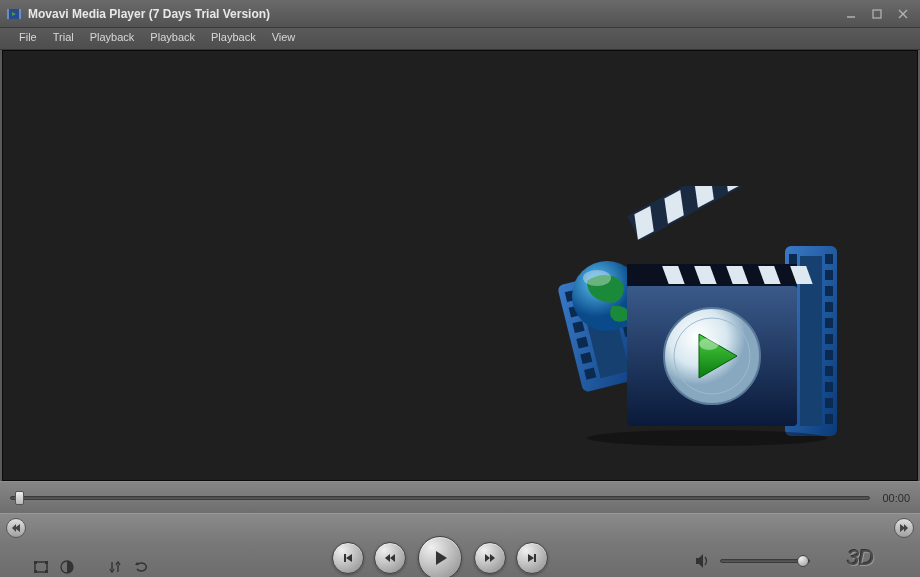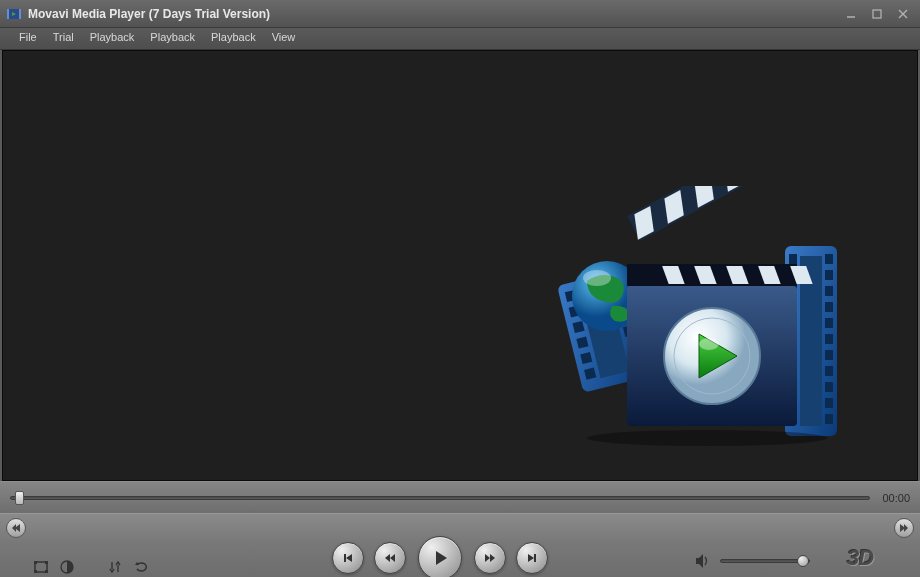--- a/index.html
+++ b/index.html
@@ -149,21 +149,21 @@
   width: 12px; height: 12px;
   background: radial-gradient(circle at 30% 25%, #f0f0f0, #999);
   border: 1px solid #444;
   border-radius: 50%;
 }
 .btn-3d {
   position: absolute;
   right: 30px; top: 30px;
   width: 60px; height: 28px;
   display: flex; align-items: center; justify-content: center;
-  font-size: 22px; font-weight: bold; font-style: italic;
+  font-size: 22px; font-weight: normal; font-style: italic;
   color: #4a4a4a;
   text-shadow: 1px 1px 0 #999, -1px -1px 0 #333;
   cursor: pointer;
   letter-spacing: -1px;
 }
 </style>
 </head>
 <body>
 
 <div class="titlebar">

